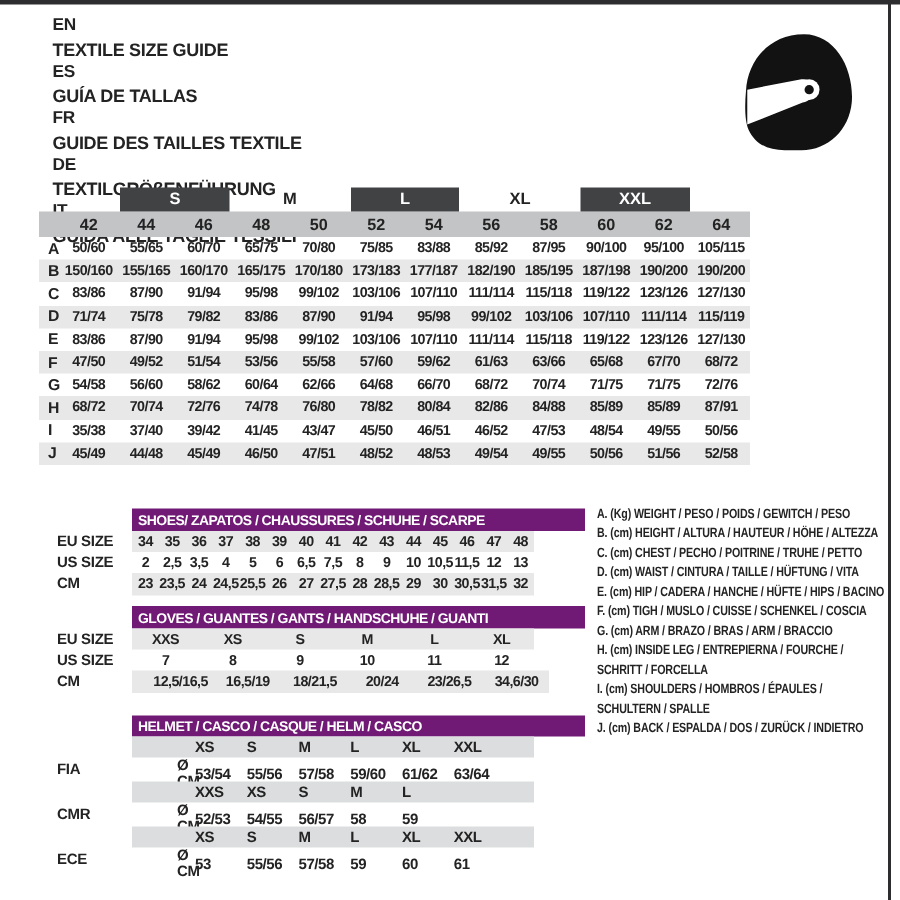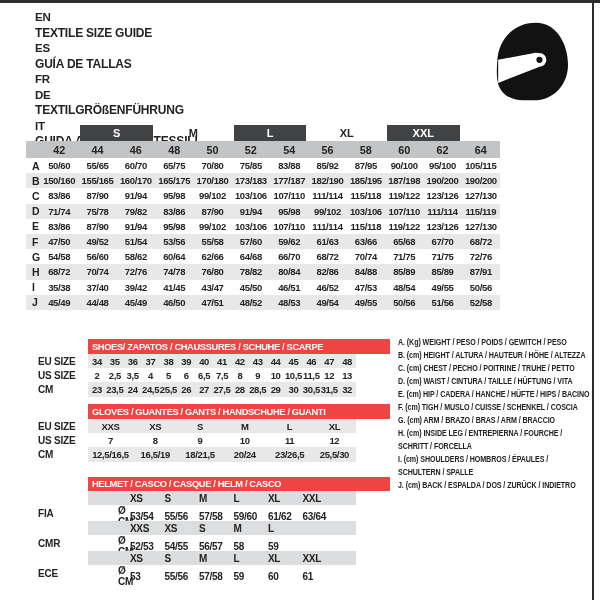--- a/index.html
+++ b/index.html
@@ -27,21 +27,21 @@
   .size-cell { text-align:center; }
   .data-row { height:15.2px; font-size:9.5px; letter-spacing:-0.35px; }
   .data-row.striped { background:#e8e8e9; }
   .letter-cell { font-size:10.5px; padding-left:6px; letter-spacing:0; }
   .value-cell { text-align:center; white-space:nowrap; }
 
   
   .sub-table { position:absolute; left:30px; font-weight:bold; }
   .srow { display:flex; align-items:center; }
   .slabel { width:58px; font-size:10px; padding-left:8px; box-sizing:border-box; letter-spacing:-0.2px; }
-  .sbar { width:302px; background:#ef4444; color:#fff; font-size:9.3px; letter-spacing:-0.35px;
+  .sbar { width:302px; background:#701a75; color:#fff; font-size:9.3px; letter-spacing:-0.35px;
           padding-left:4px; box-sizing:border-box; display:flex; align-items:center; white-space:nowrap; }
   .svals { width:268px; display:grid; align-items:center; font-size:9.5px; letter-spacing:-0.35px; }
   .svals.shaded { background:#e8e8e9; }
   .scell { text-align:center; white-space:nowrap; }
   .h15 { height:15px; } .h14 { height:14px; } .h16 { height:16px; }
 
   
   .hsizes { background:#dcddde; }
   .hcell { text-align:left; padding-left:2px; white-space:nowrap; font-size:10px; letter-spacing:-0.3px; }
   .hunit { padding-left:8px; font-size:10px; letter-spacing:-0.3px;margin-left:22px; }
@@ -63,20 +63,21 @@
       <div class="lang-row">
         <div class="lang-code">EN</div>
         <div class="lang-title">TEXTILE SIZE GUIDE</div>
       </div>
       <div class="lang-row">
         <div class="lang-code">ES</div>
         <div class="lang-title">GUÍA DE TALLAS</div>
       </div>
       <div class="lang-row">
         <div class="lang-code">FR</div>
+        <div class="lang-title">GUIDE DES TAILLES TEXTILE</div>
       </div>
       <div class="lang-row">
         <div class="lang-code">DE</div>
         <div class="lang-title">TEXTILGRÖßENFÜHRUNG</div>
       </div>
       <div class="lang-row">
         <div class="lang-code">IT</div>
         <div class="lang-title">GUIDA ALLE TAGLIE TESSILI</div>
       </div>
     </div>
@@ -356,27 +357,27 @@
           <div class="scell">7</div>
           <div class="scell">8</div>
           <div class="scell">9</div>
           <div class="scell">10</div>
           <div class="scell">11</div>
           <div class="scell">12</div>
         </div>
       </div>
       <div class="srow">
         <div class="slabel">CM</div>
-        <div class="svals h15 shaded" style="grid-template-columns: repeat(6, 44.8px);">
+        <div class="svals h15 shaded" style="grid-template-columns: repeat(6, 44.8px); padding-left: 10px;">
           <div class="scell">12,5/16,5</div>
           <div class="scell">16,5/19</div>
           <div class="scell">18/21,5</div>
           <div class="scell">20/24</div>
           <div class="scell">23/26,5</div>
-          <div class="scell">25,5/30</div>
+          <div class="scell">34,6/30</div>
         </div>
       </div>
     </div>
   <div class="sub-table" id="helmetTable" style="top:477px">
       <div class="srow">
         <div class="slabel"></div>
         <div class="sbar h14">HELMET / CASCO / CASQUE / HELM / CASCO</div>
       </div>
       <div class="srow">
         <div class="slabel"></div>

